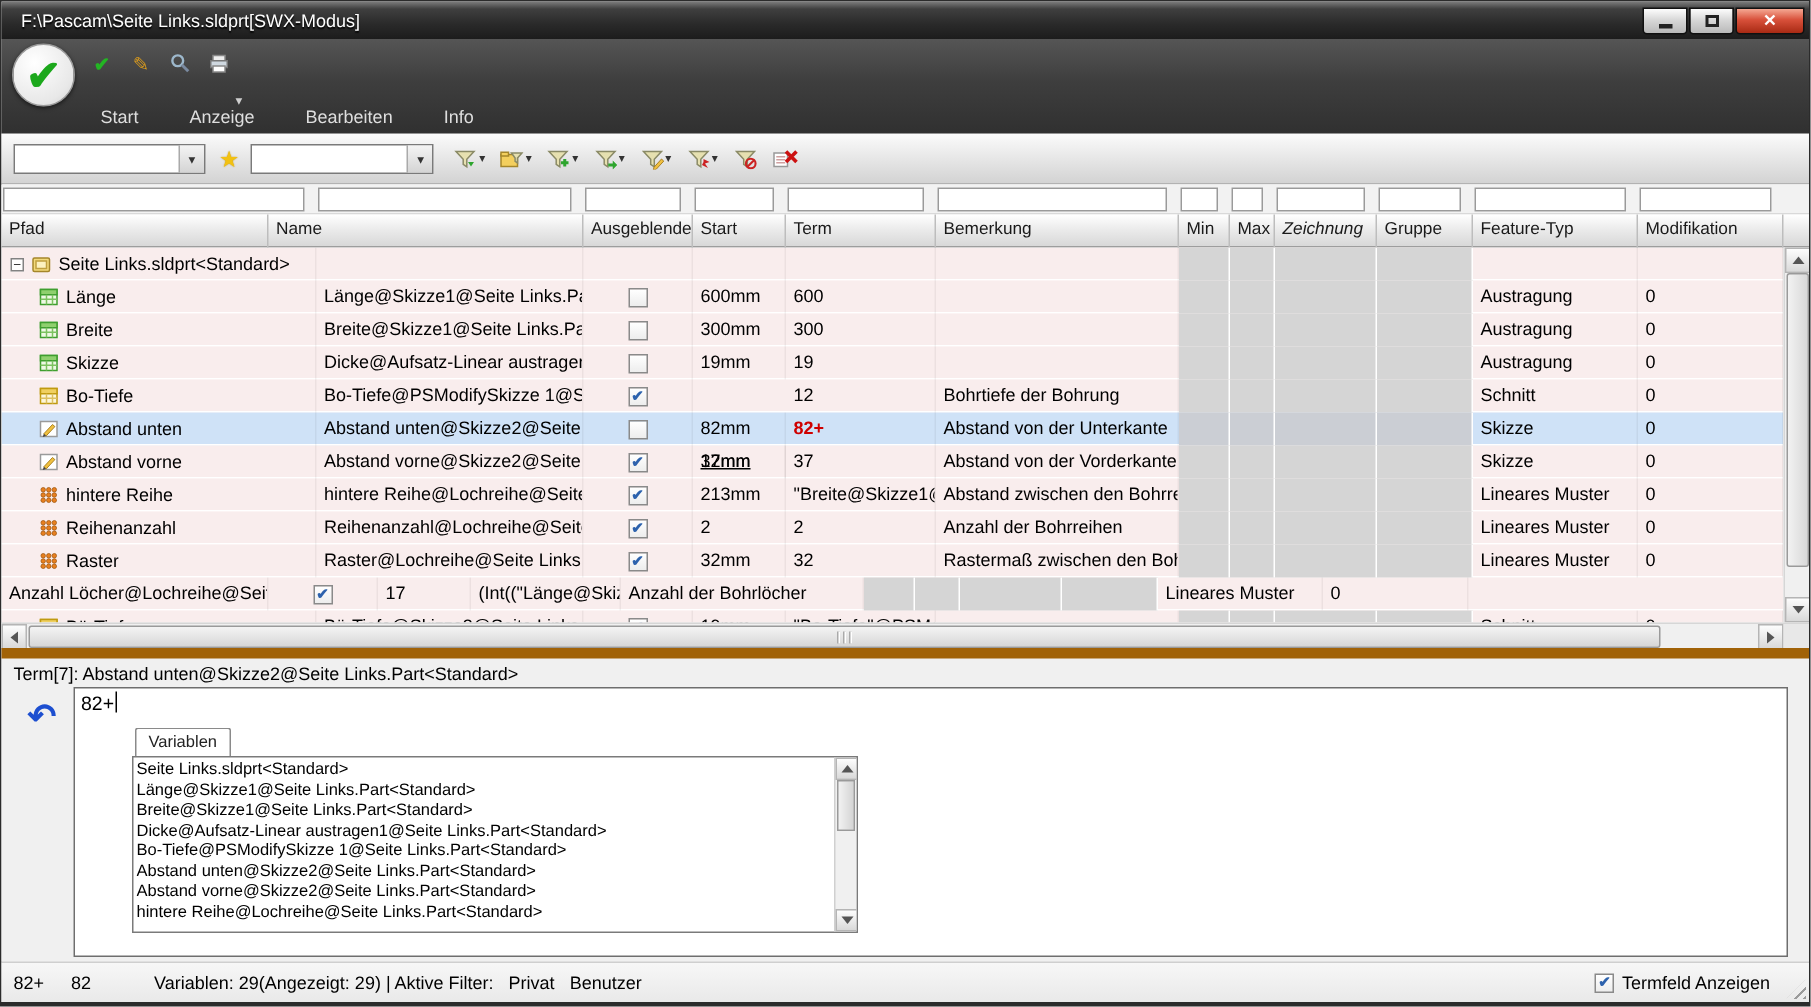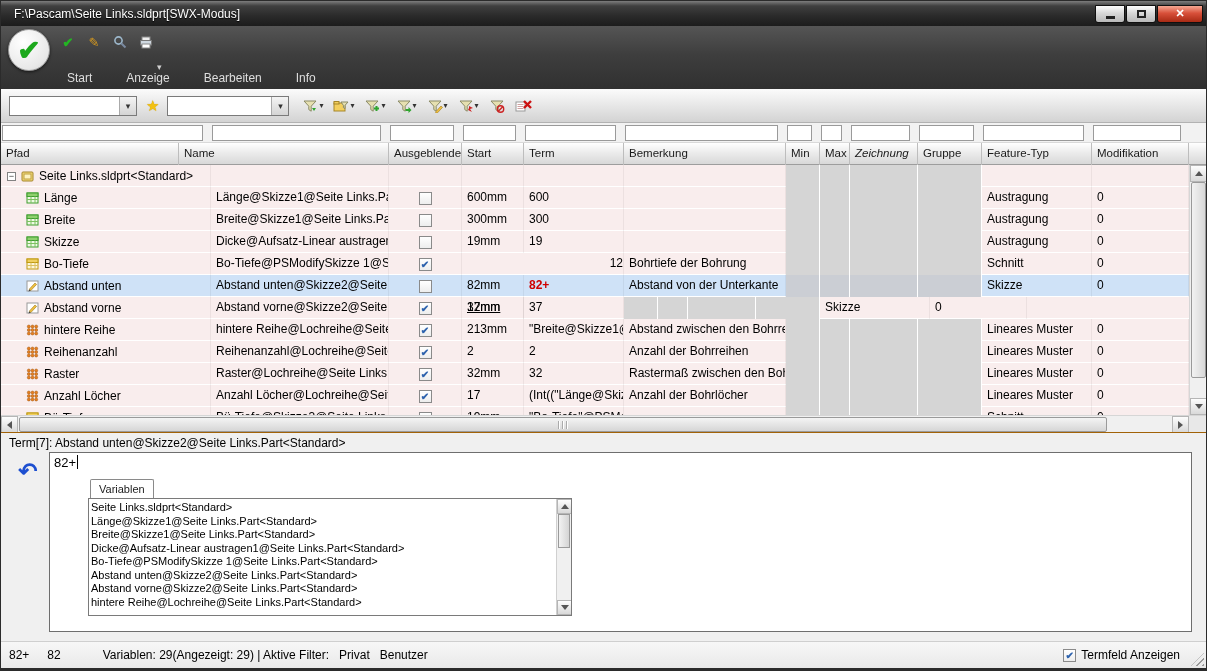--- a/index.html
+++ b/index.html
@@ -91,21 +91,21 @@
   .hscroll .left { position:absolute; left:0; top:0; }
   .hscroll .right { position:absolute; right:17px; top:0; }
   .hthumb { position:absolute; left:18px; top:1px; height:15px; width:1088px;
             background:linear-gradient(#f4f4f4,#d6d6d6); border:1px solid #9a9a9a; border-radius:2px;
             display:flex; align-items:center; justify-content:center; }
   .grip { display:flex; gap:2px; }
   .grip i { display:block; width:2px; height:8px; background:#aaa; border-right:1px solid #fff; }
   .hcorner { position:absolute; right:0; top:0; width:17px; height:17px; background:#e8e8e8; }
 
   
-  .term-panel { height:209px; flex:0 0 209px; position:relative; background:#f0f0f0; border-top:1px solid #a16207; }
+  .term-panel { height:209px; flex:0 0 209px; position:relative; background:#f0f0f0; border-top:7px solid #a16207; }
   .term-label { position:absolute; left:8px; top:3px; font-size:12px; color:#000; }
   .undo-btn { position:absolute; left:12px; top:24px; width:30px; height:28px; display:flex; align-items:center;
               justify-content:center; font-size:23px; font-weight:bold; color:#1d4fd0; }
   .term-edit { position:absolute; left:48px; top:19px; right:14px; height:180px; background:#fff;
                border:1px solid #6e6e6e; font-size:13px; padding:2px 4px; }
   .caret { display:inline-block; width:1px; height:14px; background:#000; vertical-align:-2px; margin-left:1px; }
   .popup { position:absolute; left:38px; top:26px; width:484px; height:139px; }
   .popup-tabs { height:19px; display:flex; padding-left:2px; }
   .ptab { font-size:11px; padding:2px 8px 2px; background:linear-gradient(#fcfcfc,#e2ded4); border:1px solid #8a8a8a;
           border-bottom:none; border-radius:2px 2px 0 0; margin-right:-1px; position:relative; top:19px; color:#222; }
@@ -399,21 +399,21 @@
                 <path d="M1 7.5h11M5 4.5v6.5M9 4.5v6.5" stroke="#dcc060" stroke-width="1" fill="none"></path>
               </svg>
             </span>
             <span class="nametext">Bo-Tiefe</span>
           </div>
           <div class="tcell" style="width: 178px;">Bo-Tiefe@PSModifySkizze 1@Seite Links.Part&lt;Standard&gt;</div>
           <div class="tcell center" style="width: 73px;">
             <span class="checkbox checked">✔</span>
           </div>
           <div class="tcell" style="width: 62px; margin-top: 44px;">12mm</div>
-          <div class="tcell" style="width: 100px; text-align: right;">12</div>
+          <div class="tcell" style="width: 100px;">12</div>
           <div class="tcell" style="width: 162px;">Bohrtiefe der Bohrung</div>
           <div class="tcell gray" style="width: 34px;"></div>
           <div class="tcell gray" style="width: 30px;"></div>
           <div class="tcell gray" style="width: 68px;"></div>
           <div class="tcell gray" style="width: 64px;"></div>
           <div class="tcell" style="width: 110px;">Schnitt</div>
           <div class="tcell" style="width: 97px;">0</div>
         </div>
         <div class="trow selected">
           <div class="tcell namecell" style="width: 210px;">
@@ -452,20 +452,21 @@
               </svg>
             </span>
             <span class="nametext">Abstand vorne</span>
           </div>
           <div class="tcell" style="width: 178px;">Abstand vorne@Skizze2@Seite Links.Part&lt;Standard&gt;</div>
           <div class="tcell center" style="width: 73px;">
             <span class="checkbox checked">✔</span>
           </div>
           <div class="tcell" style="width: 62px; text-decoration: underline;">37mm</div>
           <div class="tcell" style="width: 100px;">37</div>
+          <div class="tcell" style="width: 162px;">Abstand von der Vorderkante</div>
           <div class="tcell gray" style="width: 34px;"></div>
           <div class="tcell gray" style="width: 30px;"></div>
           <div class="tcell gray" style="width: 68px;"></div>
           <div class="tcell gray" style="width: 64px;"></div>
           <div class="tcell" style="width: 110px;">Skizze</div>
           <div class="tcell" style="width: 97px;">0</div>
         </div>
         <div class="trow">
           <div class="tcell namecell" style="width: 210px;">
             <span class="indent"></span>
@@ -562,39 +563,20 @@
           <div class="tcell" style="width: 100px;">32</div>
           <div class="tcell" style="width: 162px;">Rastermaß zwischen den Bohrungen</div>
           <div class="tcell gray" style="width: 34px;"></div>
           <div class="tcell gray" style="width: 30px;"></div>
           <div class="tcell gray" style="width: 68px;"></div>
           <div class="tcell gray" style="width: 64px;"></div>
           <div class="tcell" style="width: 110px;">Lineares Muster</div>
           <div class="tcell" style="width: 97px;">0</div>
         </div>
         <div class="trow">
-          <div class="tcell namecell" style="width: 210px;">
-            <span class="indent"></span>
-            <span class="rowicon">
-              <svg width="13" height="12">
-                <g fill="#e87f1e" stroke="#9c5510" stroke-width="0.5">
-                  <circle cx="2.8" cy="2.5" r="1.5"></circle>
-                  <circle cx="6.5" cy="2.5" r="1.5"></circle>
-                  <circle cx="10.2" cy="2.5" r="1.5"></circle>
-                  <circle cx="2.8" cy="6" r="1.5"></circle>
-                  <circle cx="6.5" cy="6" r="1.5"></circle>
-                  <circle cx="10.2" cy="6" r="1.5"></circle>
-                  <circle cx="2.8" cy="9.5" r="1.5"></circle>
-                  <circle cx="6.5" cy="9.5" r="1.5"></circle>
-                  <circle cx="10.2" cy="9.5" r="1.5"></circle>
-                </g>
-              </svg>
-            </span>
-            <span class="nametext">Anzahl Löcher</span>
-          </div>
           <div class="tcell" style="width: 178px;">Anzahl Löcher@Lochreihe@Seite Links.Part&lt;Standard&gt;</div>
           <div class="tcell center" style="width: 73px;">
             <span class="checkbox checked">✔</span>
           </div>
           <div class="tcell" style="width: 62px;">17</div>
           <div class="tcell" style="width: 100px;">(Int(("Länge@Skizze1@Seite Links.Part&lt;Standard&gt;"</div>
           <div class="tcell" style="width: 162px;">Anzahl der Bohrlöcher</div>
           <div class="tcell gray" style="width: 34px;"></div>
           <div class="tcell gray" style="width: 30px;"></div>
           <div class="tcell gray" style="width: 68px;"></div>

